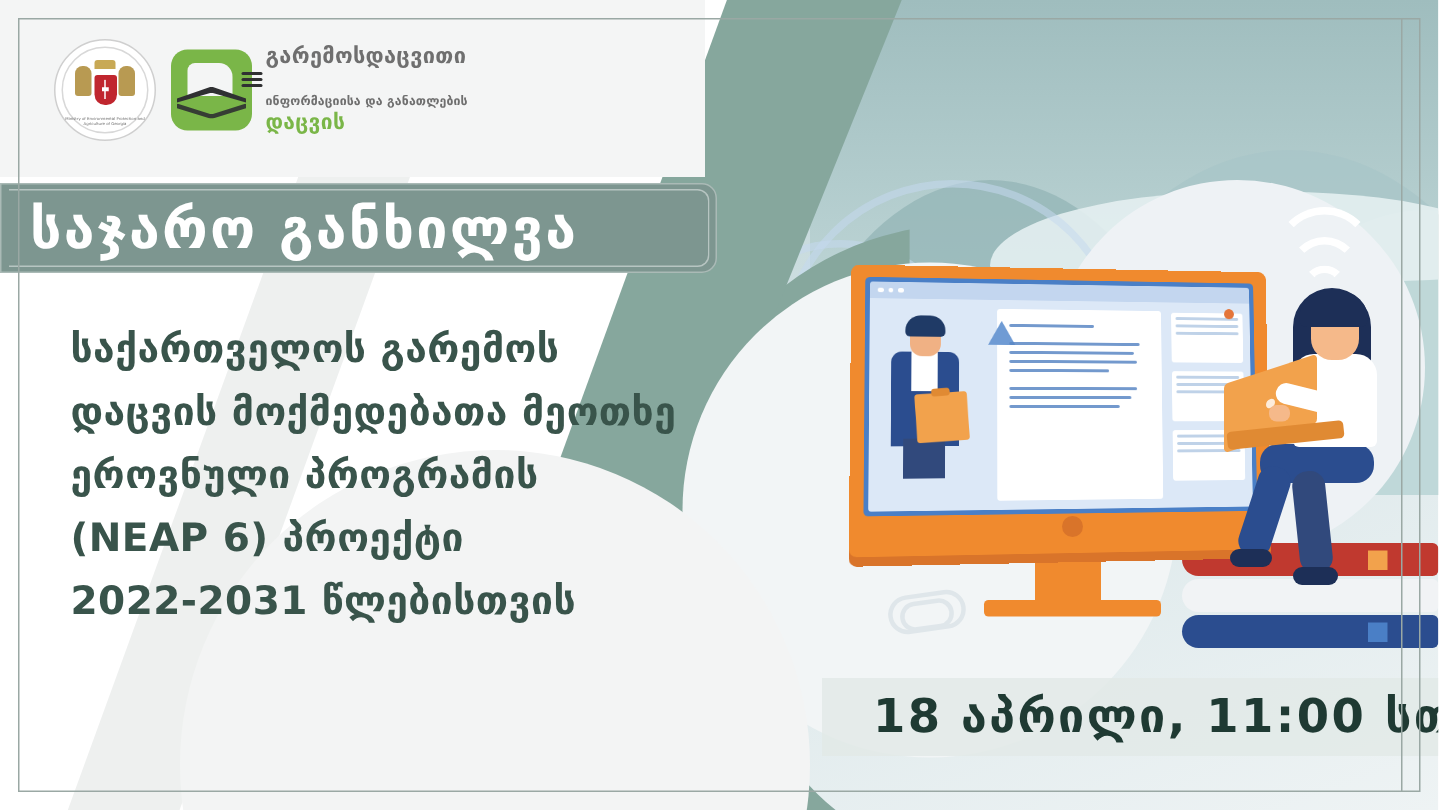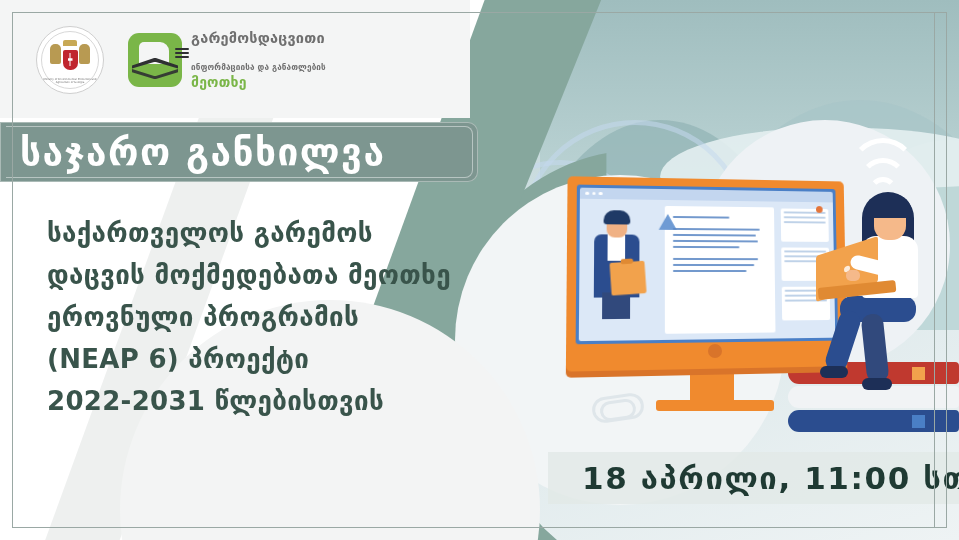--- a/index.html
+++ b/index.html
@@ -141,21 +141,21 @@
 
   
   .header {
     position: absolute;
     left: 0; top: 0; width: 470px; height: 118px;
     background: #f4f5f5;
   }
   .logos {
     position: absolute;
     left: 36px; top: 26px;
-    display: flex; align-items: center; gap: 24px;
+    display: flex; align-items: center; gap: 10px;
   }
   .seal {
     position: relative;
     width: 66px; height: 66px;
     border-radius: 50%;
     background: #ffffff;
     border: 1px solid #cfcfcf;
     display: flex; align-items: center; justify-content: center;
     flex: 0 0 auto;
   }
@@ -522,21 +522,21 @@
           <div class="book2"></div>
           <div class="lines">
               <i></i>
               <i></i>
               <i></i>
             </div>
         </div>
         <div class="eiec-text">
           <div class="eiec-t1">გარემოსდაცვითი</div>
           <div class="eiec-t2">ინფორმაციისა და განათლების</div>
-          <div class="eiec-t3">მეოთხე</div>
+          <div class="eiec-t3">დაცვის</div>
         </div>
       </div>
 
     </div>
   </div>
 
   <div class="title-banner">
     <div class="inner-line"></div>
     <div class="title-text">საჯარო განხილვა</div>
   </div>

